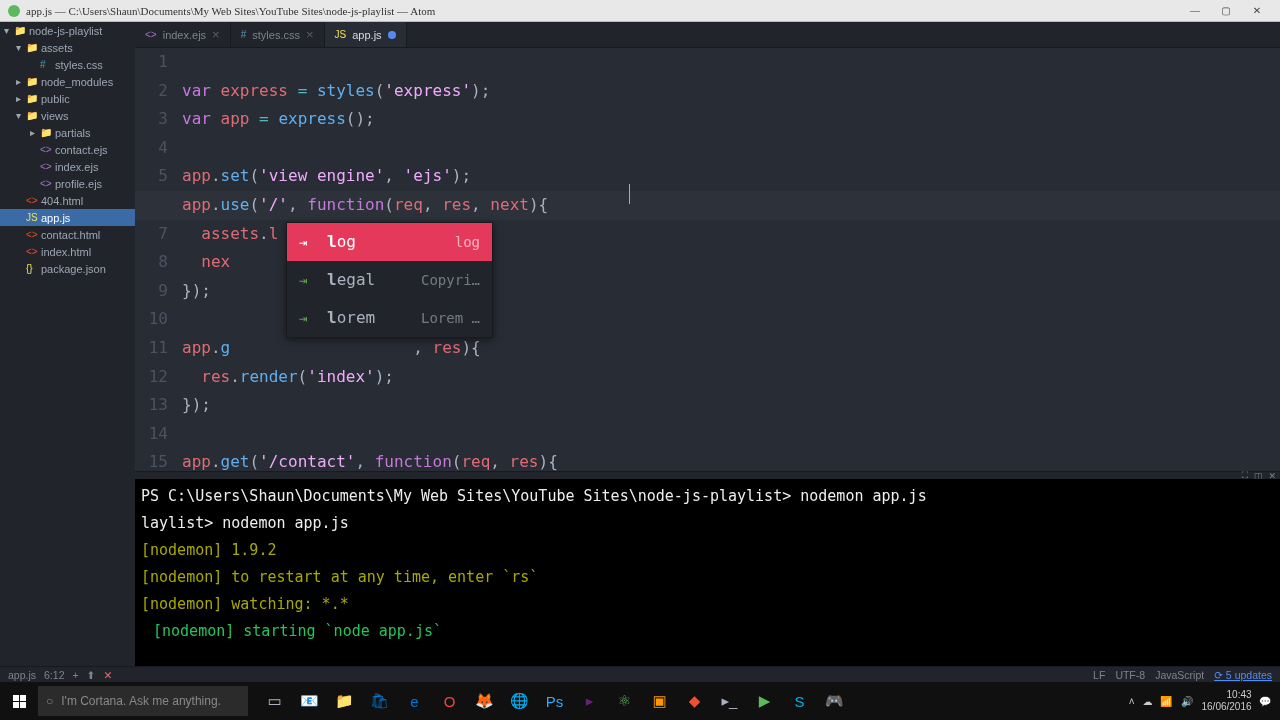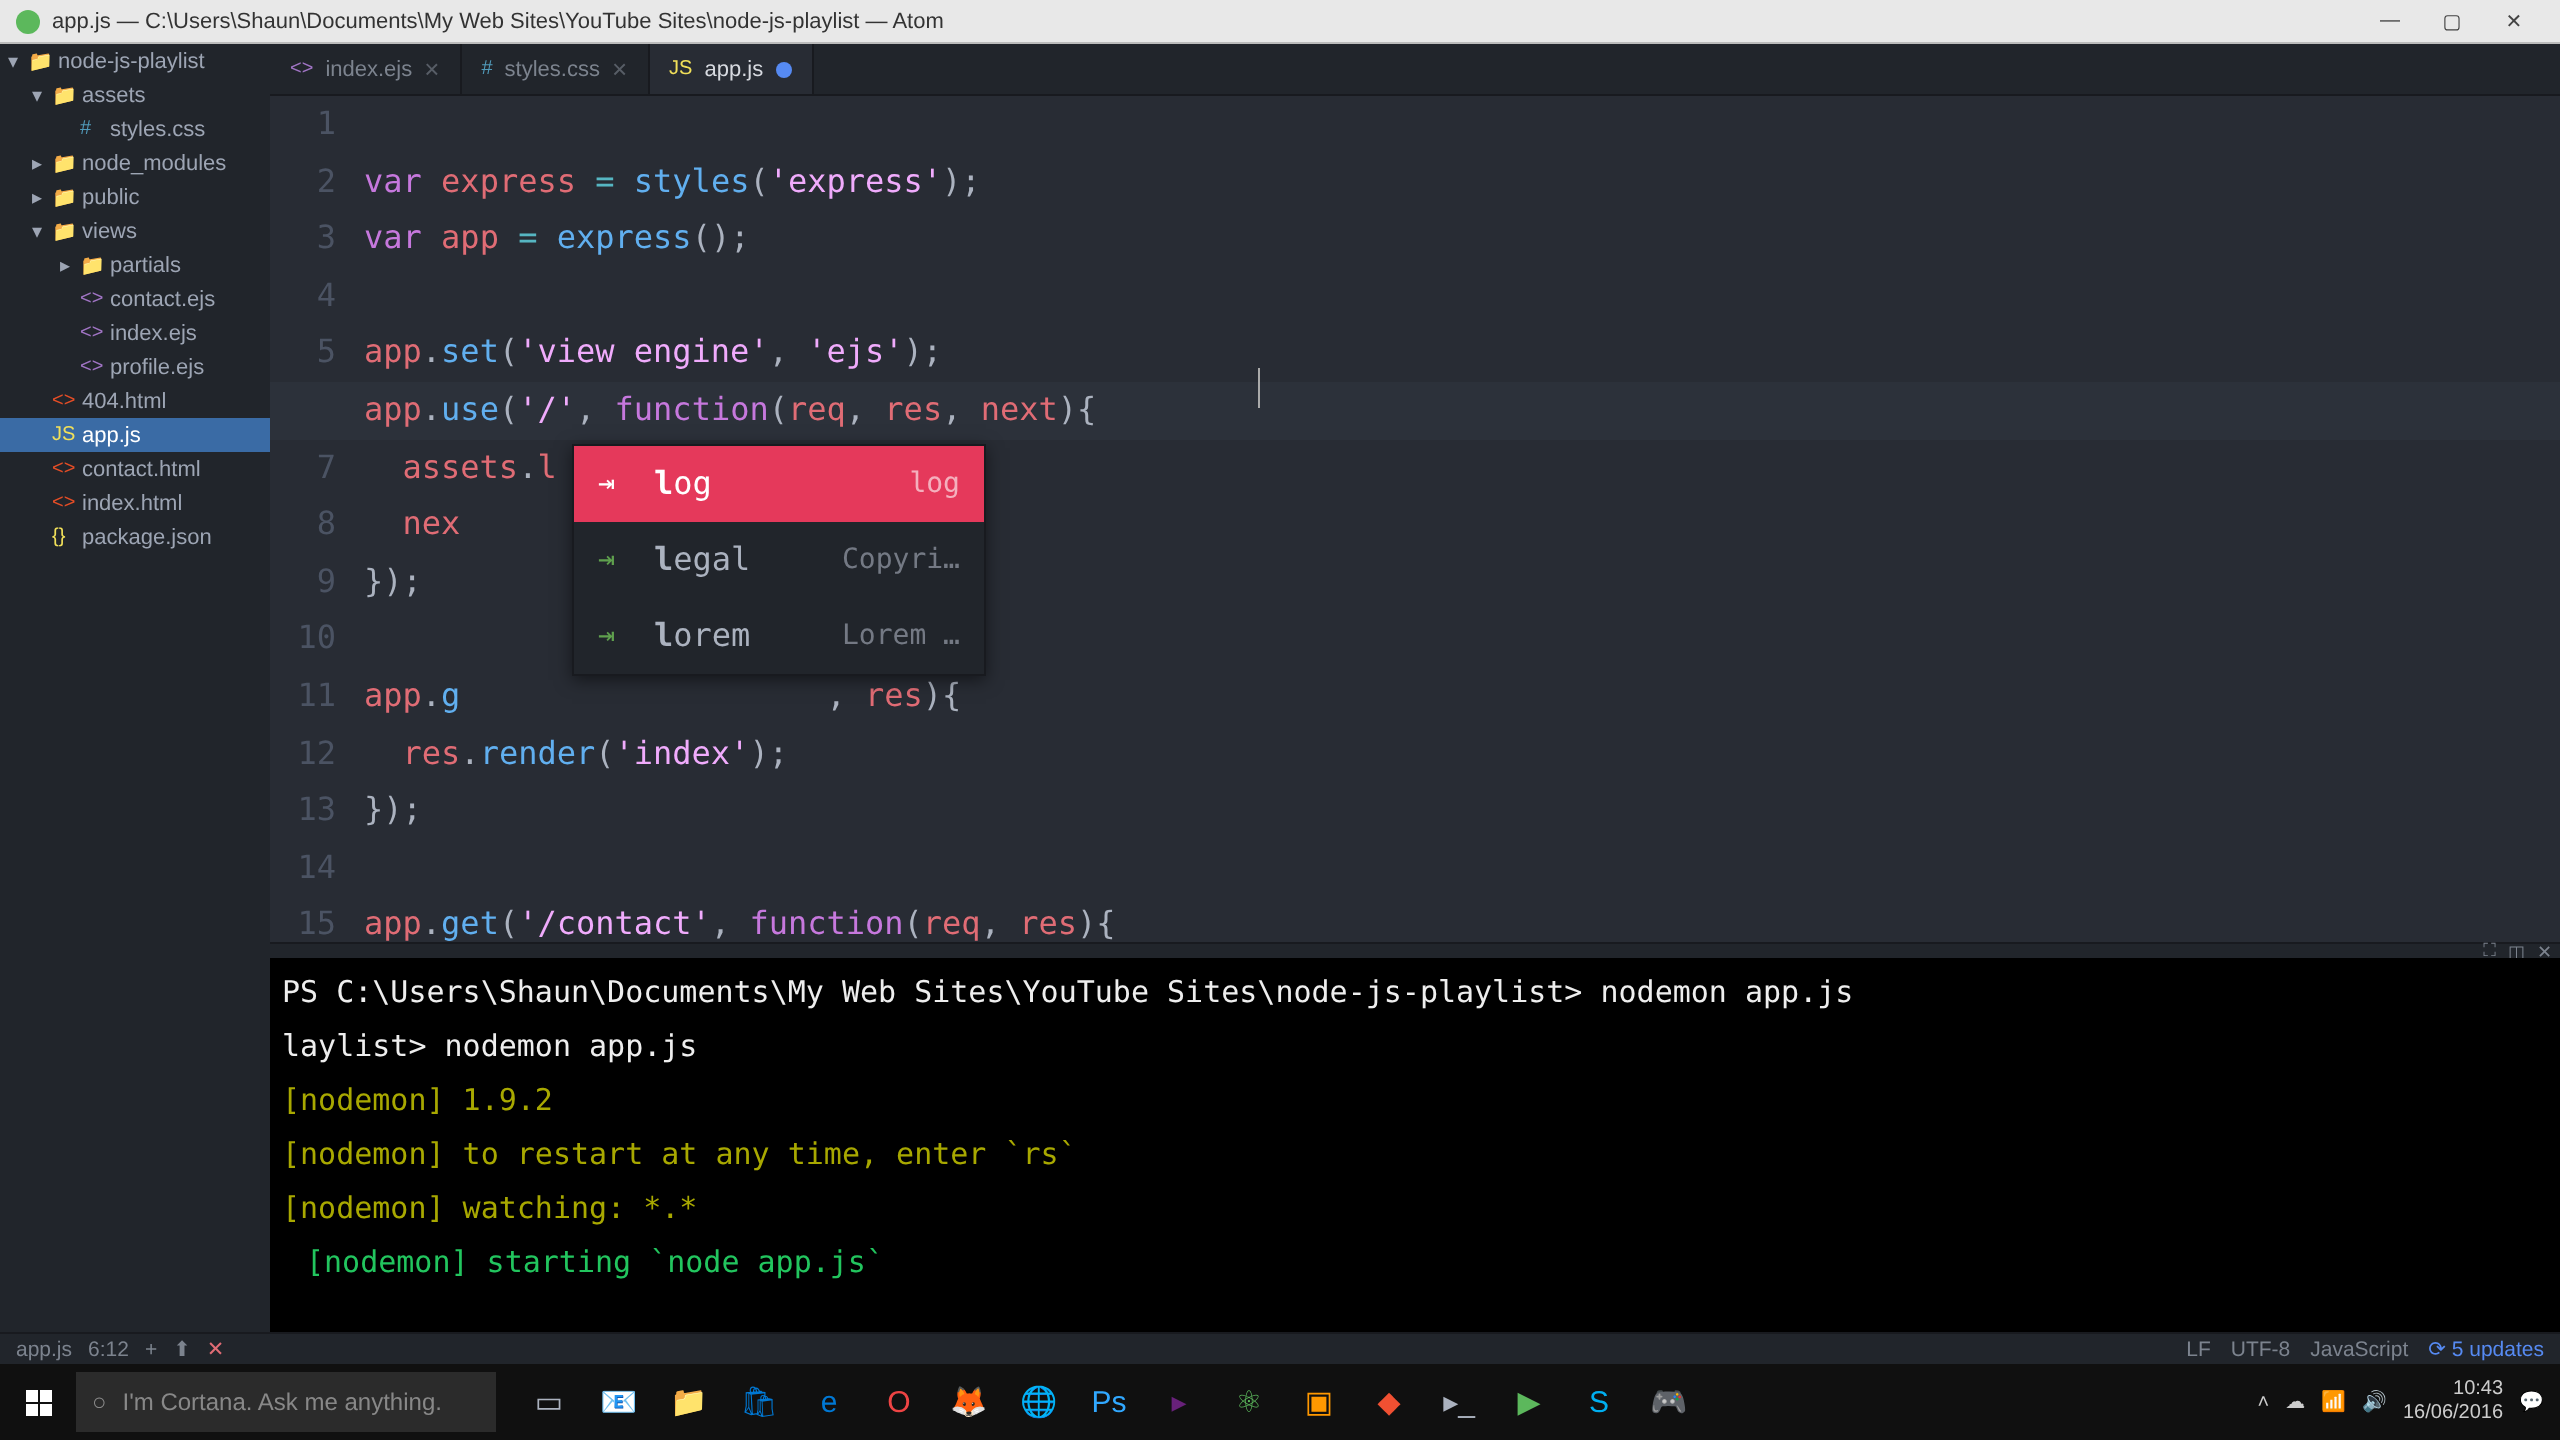--- a/index.html
+++ b/index.html
@@ -1,17 +1,17 @@
 <!DOCTYPE html>
 <html><head>
 <meta charset="utf-8">
 <style>
 * { margin: 0; padding: 0; box-sizing: border-box; }
 body { font-family: "Segoe UI", sans-serif; background: #1e2127; color: #abb2bf; width: 1280px; height: 720px; overflow: hidden; }
-.titlebar { height: 22px; background: #e8e8e8; color: #333; display: flex; align-items: center; padding: 0 8px; font-size: 11px; border-bottom: 1px solid #bbb; }
+.titlebar { height: 22px; background: #e8e8e8; color: #333; display: flex; align-items: center; padding: 0 8px; font-size: 11px; border-bottom: 1px solid #bbb; font-family: Liberation Serif, serif; }
 .titlebar-icon { width: 12px; height: 12px; background: #5cb85c; border-radius: 50%; margin-right: 6px; }
 .titlebar-controls { margin-left: auto; display: flex; gap: 1px; }
 .titlebar-btn { width: 30px; height: 18px; display: flex; align-items: center; justify-content: center; font-size: 10px; color: #444; }
 .main { display: flex; height: 644px; }
 .sidebar { width: 135px; background: #21252b; font-size: 11px; overflow: hidden; }
 .tree-item { display: flex; align-items: center; height: 17px; padding-left: 4px; cursor: pointer; color: #9da5b4; }
 .tree-item.selected { background: #3a6ba5; color: #fff; }
 .tree-chevron { width: 10px; font-size: 10px; }
 .tree-icon { width: 12px; margin-right: 3px; font-size: 10px; }
 .tree-indent-0 { padding-left: 4px; }
@@ -49,21 +49,21 @@
 .text-cursor { position: absolute; width: 1px; height: 20px; background: #aaa; }
 .terminal-divider { height: 8px; background: #21252b; border-top: 1px solid #181a1f; display: flex; justify-content: flex-end; align-items: center; padding-right: 4px; gap: 6px; }
 .term-divider-btn { font-size: 9px; color: #7c838e; }
 .terminal { height: 187px; background: #000; color: #eee; font-family: "Consolas", monospace; font-size: 15px; line-height: 27px; padding: 4px 6px; white-space: pre-wrap; }
 .ps { color: #eee; }
 .nodemon-info { color: #a8a800; }
 .nodemon-green { color: #22c55e; margin-left: 12px; }
 .statusbar { height: 16px; background: #21252b; display: flex; align-items: center; font-size: 10.5px; color: #7c838e; padding: 0 8px; border-top: 1px solid #181a1f; }
 .status-left { display: flex; gap: 8px; align-items: center; }
 .status-right { margin-left: auto; display: flex; gap: 10px; align-items: center; }
-.status-updates { color: #568af2; }
+.status-updates { color: #568af2; text-decoration: underline; }
 .status-x { color: #e06c75; }
 .taskbar { height: 38px; background: #101010; display: flex; align-items: center; }
 .tb-start { width: 38px; height: 38px; display: flex; align-items: center; justify-content: center; color: #fff; }
 .tb-search { flex: 0 0 210px; height: 30px; background: #2b2b2b; display: flex; align-items: center; padding: 0 8px; gap: 8px; color: #888; font-size: 12px; margin-right: 10px; }
 .tb-icons { display: flex; gap: 2px; height: 100%; }
 .tb-icon { width: 33px; height: 38px; display: flex; align-items: center; justify-content: center; font-size: 15px; }
 .tb-tray { margin-left: auto; display: flex; align-items: center; gap: 8px; padding-right: 8px; color: #ccc; font-size: 10px; }
 .tb-clock { text-align: right; line-height: 12px; }
 .win-icon { display: inline-grid; grid-template-columns: 6px 6px; grid-template-rows: 6px 6px; gap: 1px; }
 .win-icon span { background: #fff; }

